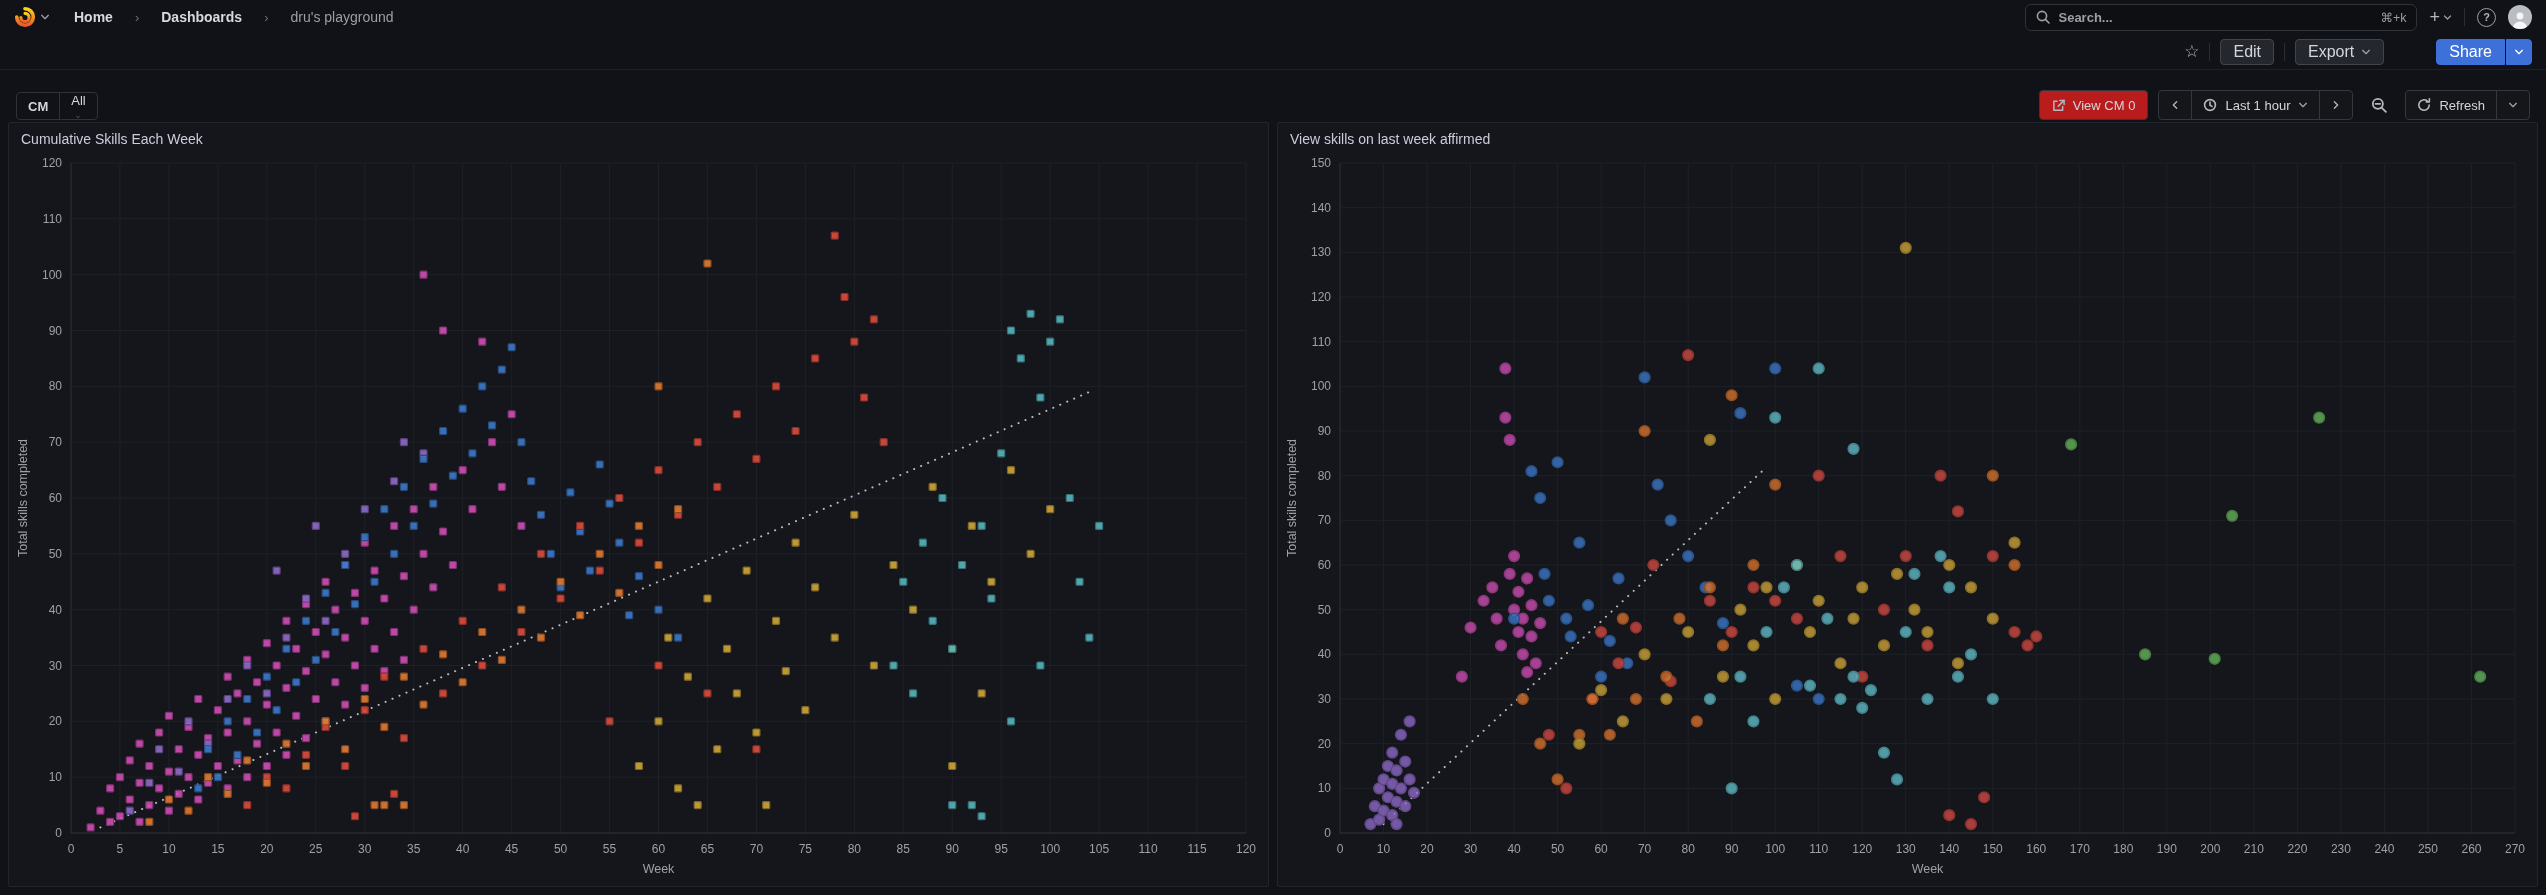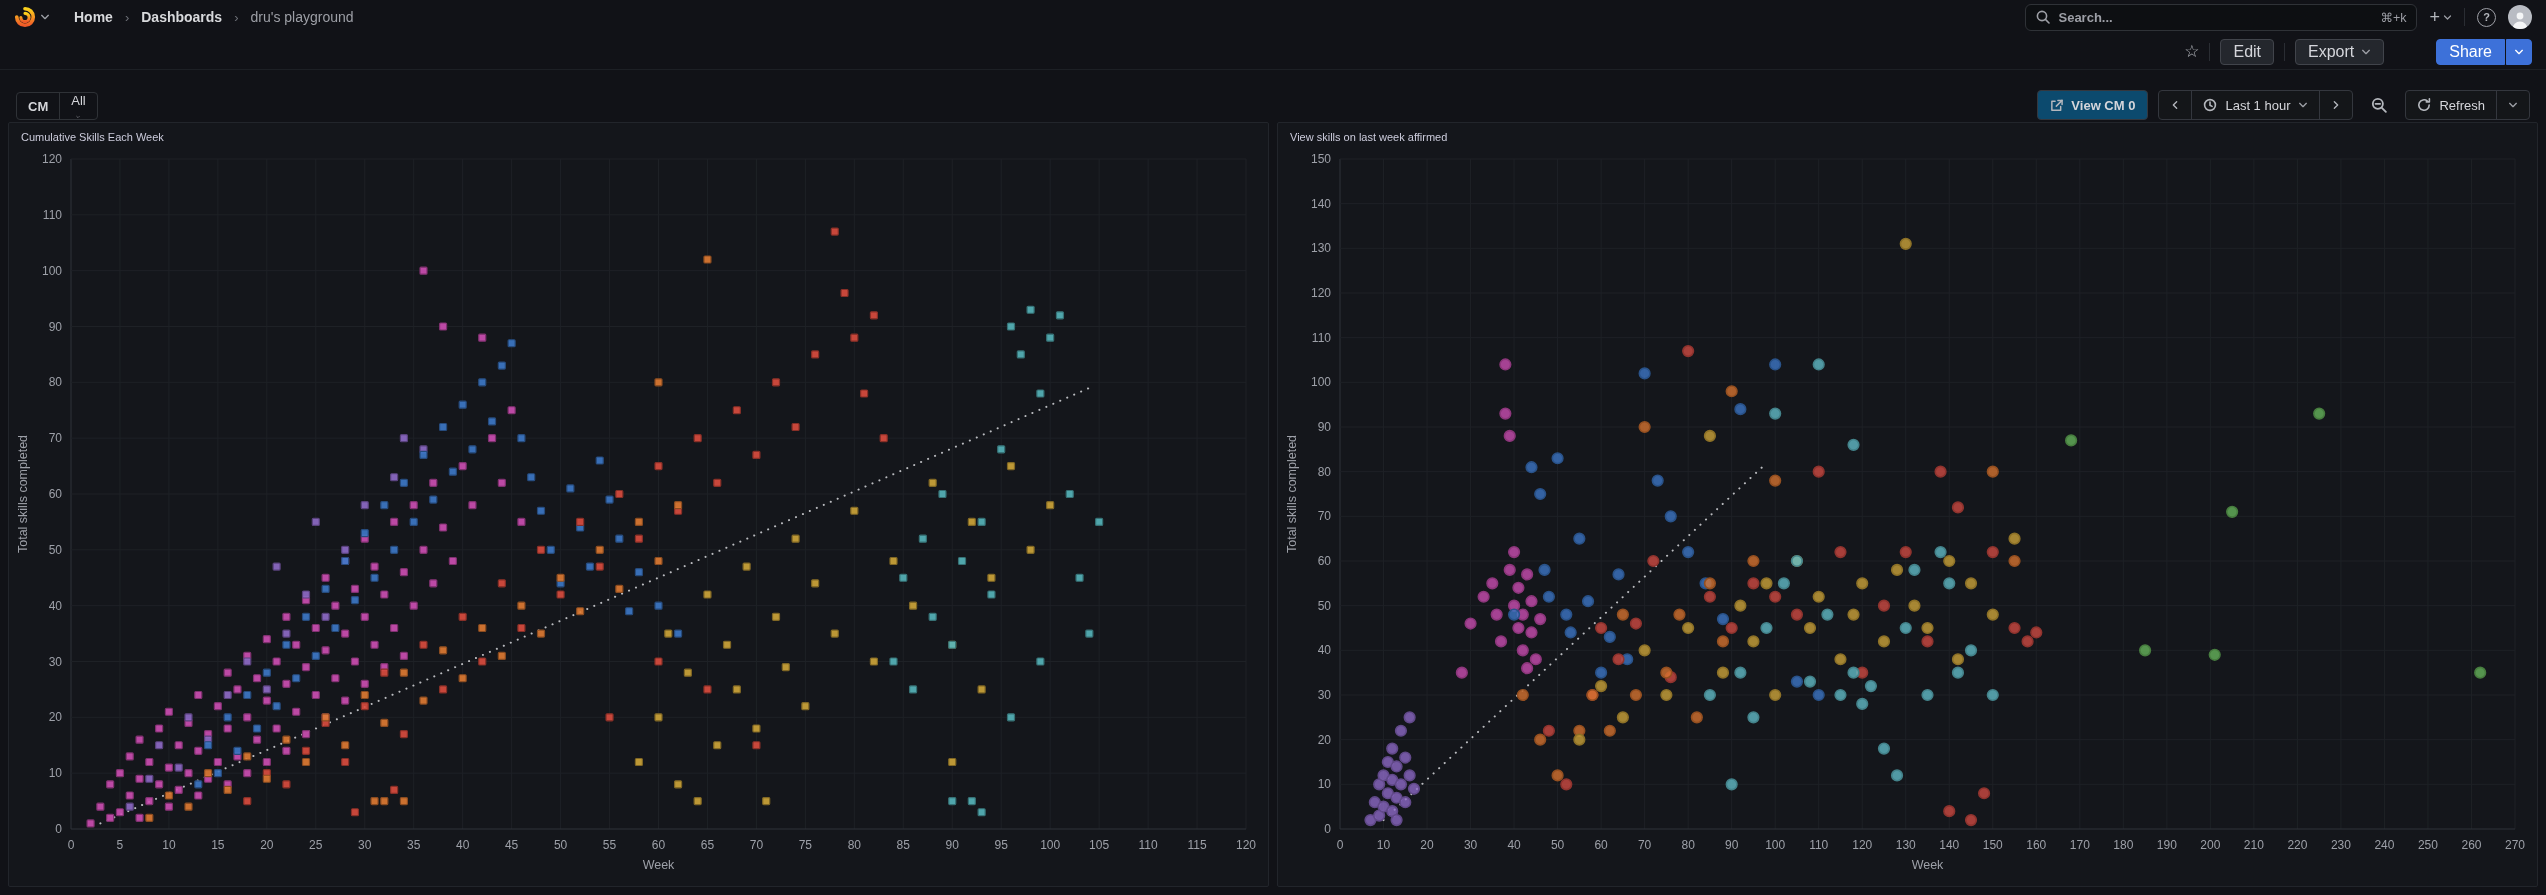--- a/index.html
+++ b/index.html
@@ -1,20 +1,20 @@
 <!DOCTYPE html>
 <html><head>
 <meta charset="utf-8">
 <style>
   * { box-sizing: border-box; margin: 0; padding: 0; }
   html,body { width:2546px; height:895px; background:#111217; overflow:hidden;
     font-family:"Liberation Sans", sans-serif; color:#ccccdc; }
   .topnav { display:flex; align-items:center; height:34px; padding:0 14px; gap:8px; }
   .logo-wrap { display:flex; align-items:center; gap:4px; }
-  .breadcrumb { display:flex; align-items:center; gap:12px; margin-left:16px; font-size:14px; }
+  .breadcrumb { display:flex; align-items:center; gap:22px; margin-left:16px; font-size:14px; }
   .crumb { font-weight:700; color:#d8d9dc; cursor:pointer; }
   .crumb-sep { color:#6e7178; font-size:13px; }
   .crumb-current { color:#9d9fa6; font-weight:400; }
   .nav-right { margin-left:auto; display:flex; align-items:center; gap:12px; }
   .search-box { width:392px; height:27px; background:#0d0f12; border:1px solid #2f3237;
     border-radius:6px; display:flex; align-items:center; padding:0 10px; gap:8px; }
   .search-box input { flex:1; background:transparent; border:none; outline:none;
     color:#c8c9ce; font-size:13px; font-family:"Liberation Sans",sans-serif;font-weight:bold; }
   .search-box input::placeholder { color:#9d9fa6; }
   .kbd { color:#9d9fa6; font-size:12.5px; }
@@ -36,32 +36,32 @@
   .split .btn:last-child  { border-radius:0 4px 4px 0; padding:0 7px; }
   .star { font-size:17px; color:#b4b7bd; cursor:pointer; }
   .toolbar { display:flex; align-items:flex-end; height:50px; padding:0 16px; gap:16px; }
   .var-group { display:flex; align-items:center; height:28px; border:1px solid #2f3237;
     border-radius:4px; overflow:hidden; font-size:13px; }
   .var-label { padding:0 11px; font-weight:600; color:#d5d6db; }
   .var-value { display:flex; align-items:center; gap:7px; padding:0 11px; height:100%;
     border-left:1px solid #2f3237; cursor:pointer; color:#d5d6db; font-weight:500;flex-direction:column; }
   .toolbar-right { margin-left:auto; display:flex; align-items:center; gap:10px; }
   .tb-btn { height:30px; display:inline-flex; align-items:center; gap:8px; padding:0 12px;
-    background:#0c4a6e; border:1px solid #34373e; border-radius:4px; color:#d5d6db;
-    font-size:13px; font-weight:700; cursor:pointer; }
+    background:#b91c1c; border:1px solid #34373e; border-radius:4px; color:#d5d6db;
+    font-size:13px; font-weight:400; cursor:pointer; }
   .tb-icon { height:30px; width:32px; display:inline-flex; align-items:center; justify-content:center;
     background:transparent; border:none; cursor:pointer; }
   .tb-group { display:flex; height:30px; background:#141619; border:1px solid #34373e; border-radius:4px; }
   .tb-seg { display:flex; align-items:center; gap:8px; padding:0 11px; font-size:13px;
     font-weight:400; color:#d5d6db; cursor:pointer; }
   .tb-seg + .tb-seg { border-left:1px solid #34373e; }
   .panels { display:flex; gap:8px; height:775px; padding:2px 8px 8px; }
   .panel { flex:1; background:#14161b; border:1px solid #22252b; border-radius:2px;
     display:flex; flex-direction:column; }
-  .panel-title { font-size:11px; font-weight:500; color:#ccccdc; padding:8px 12px 2px; cursor:pointer; }
+  .panel-title { font-size:14px; font-weight:500; color:#ccccdc; padding:8px 12px 2px; cursor:pointer; }
   .chart { flex:1; margin:0 4px 4px; }
   .ic { stroke:#b4b7bd; fill:none; stroke-width:1.6; stroke-linecap:round; stroke-linejoin:round; }
   .ic-dim { stroke:#9d9fa6; }
   svg text.tick { font:12px "Liberation Sans", sans-serif; fill:#9da0a8; }
   svg text.axis-label { font:12.5px "Liberation Sans", sans-serif; fill:#9da0a8; }
 </style>
 </head>
 <body>
 
 <div class="topnav">

